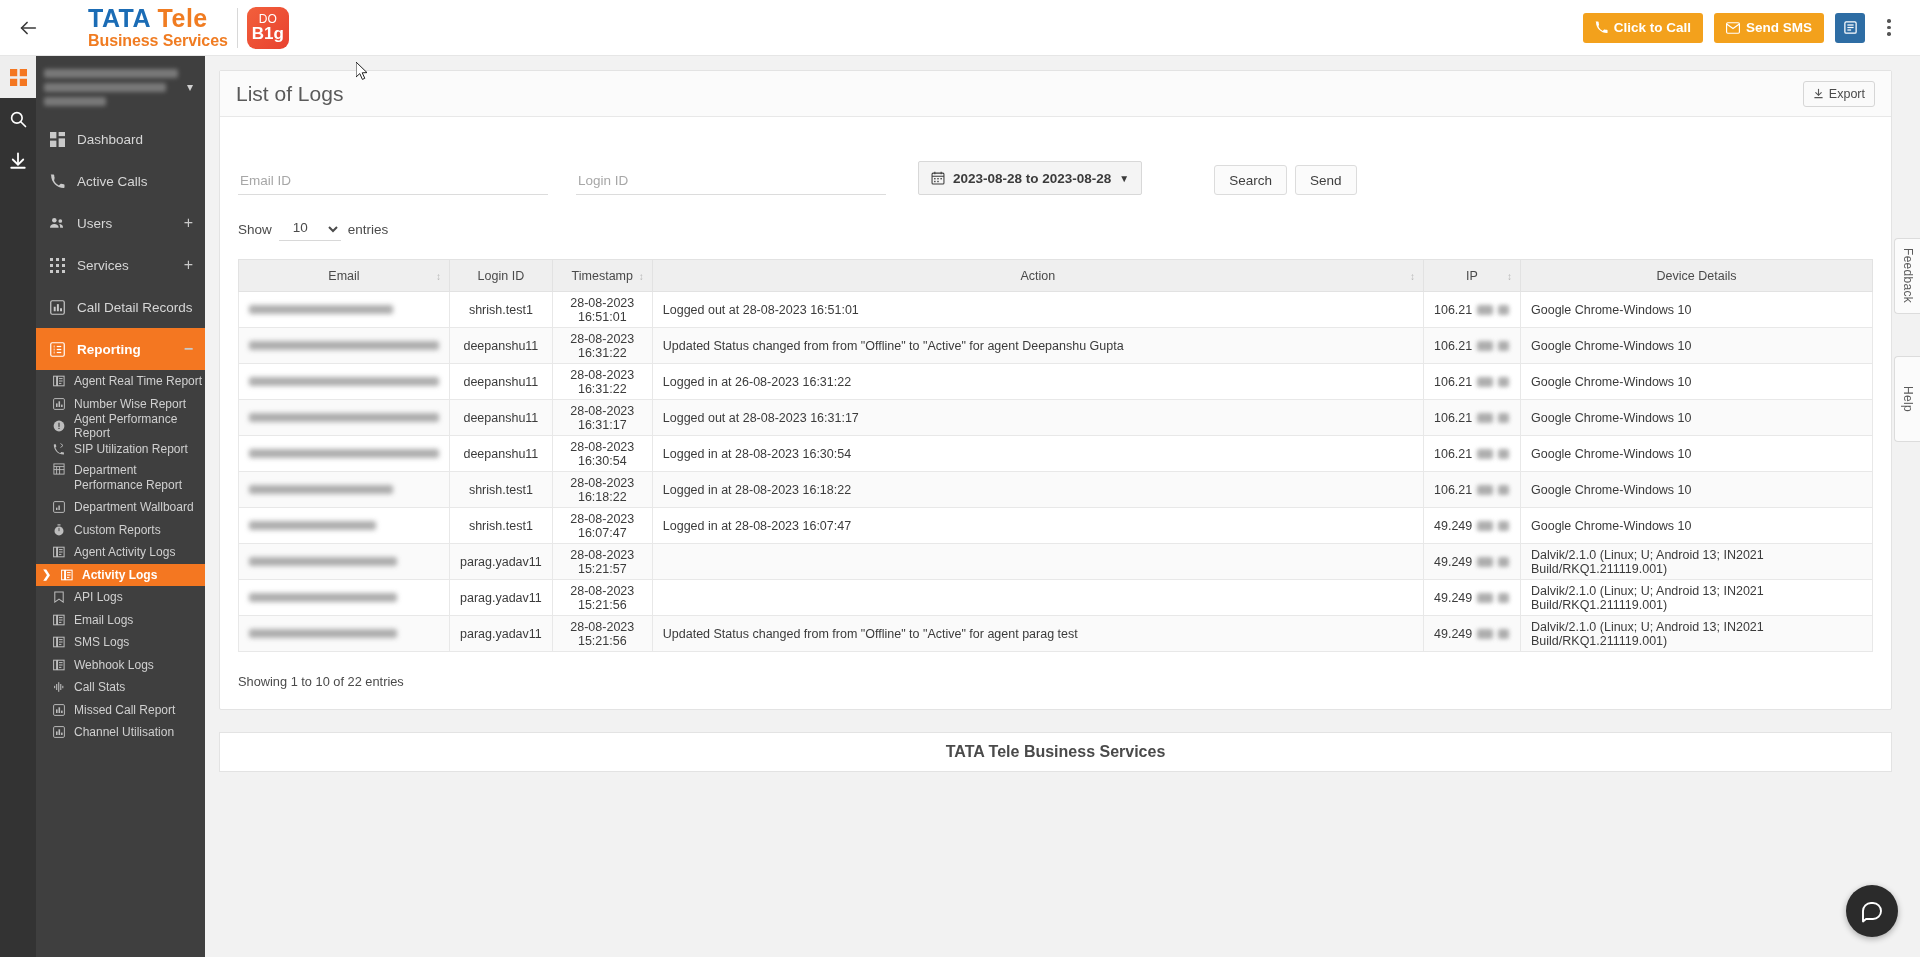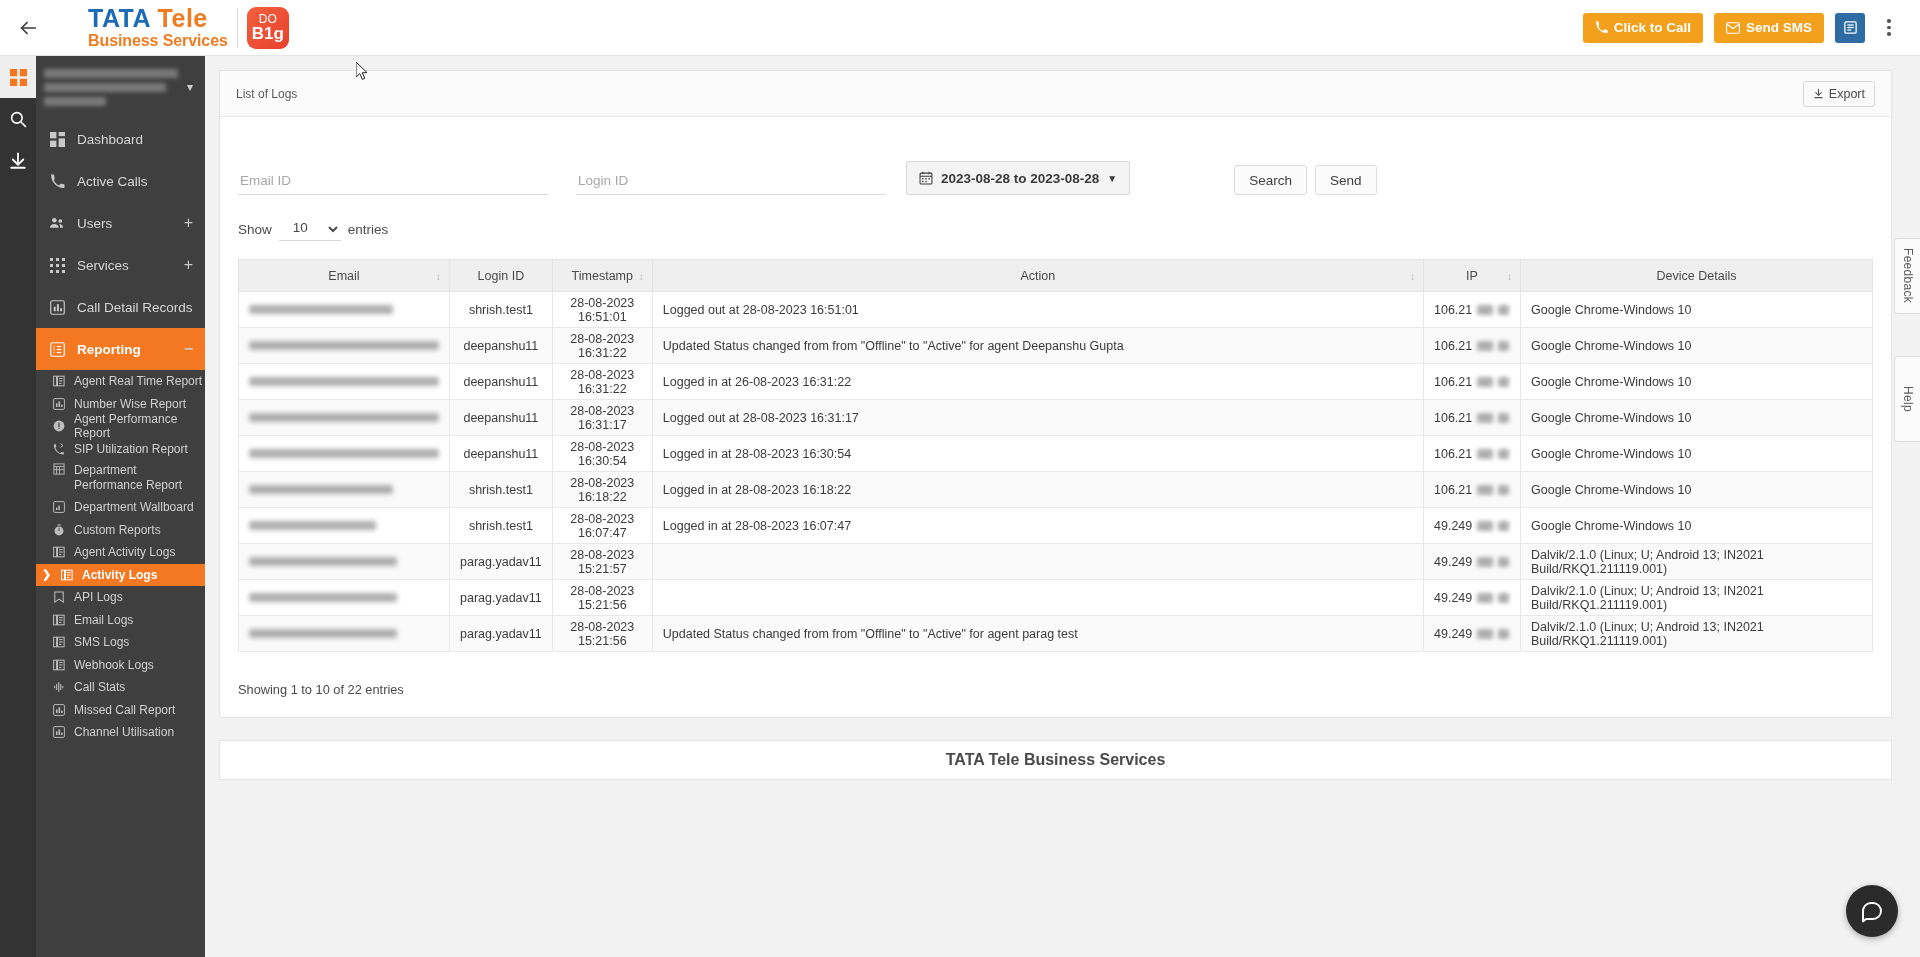--- a/index.html
+++ b/index.html
@@ -119,45 +119,45 @@
     background: #f2f2f2; overflow: hidden;
   }
   .panel {
     margin: 14px 28px 0 14px; background: #ffffff; border: 1px solid #e3e3e3;
     border-radius: 2px;
   }
   .panel-head {
     height: 46px; border-bottom: 1px solid #e8e8e8; background: #fbfbfb;
     display: flex; align-items: center; padding: 0 16px;
   }
-  .panel-title { font-size: 12px; color: #5a5a5a; }
+  .panel-title { font-size: 21px; color: #5a5a5a; }
   .btn-export {
     margin-left: auto; border: 1px solid #d6d6d6; background: #fafafa;
     color: #4a4a4a; font-size: 12.5px; border-radius: 3px; height: 26px;
     padding: 0 9px; display: flex; align-items: center; gap: 5px; cursor: pointer;
     font-family: "Liberation Sans", sans-serif;
   }
   .panel-body { padding: 20px 18px 20px 18px; }
 
   .filter-row { display: flex; align-items: flex-end; gap: 0; height: 58px; }
   .field { width: 310px; }
   .field input {
     width: 100%; border: none; border-bottom: 1px solid #dcdcdc;
     outline: none; font-size: 13.5px; color: #444; padding: 3px 2px 6px 2px;
     background: transparent; font-family: "Liberation Sans", sans-serif;
   }
   .field input::placeholder { color: #a7a7a7; }
   .field.f2 { margin-left: 28px; }
   .daterange {
-    margin-left: 20px; border: 1px solid #d8d8d8; background: #f4f4f4;
+    margin-left: 32px; border: 1px solid #d8d8d8; background: #f4f4f4;
     height: 34px; display: flex; align-items: center; gap: 8px;
     padding: 0 12px; font-size: 13.5px; font-weight: bold; color: #3b3b3b;
     cursor: pointer; border-radius: 2px;
   }
-  .search-reset { margin-left: 104px; display: flex; gap: 8px; }
+  .search-reset { margin-left: 72px; display: flex; gap: 8px; }
   .btn-plain {
     border: 1px solid #dcdcdc; background: #fbfbfb; color: #3f3f3f;
     font-size: 13.5px; height: 30px; padding: 0 14px; border-radius: 3px;
     cursor: pointer; font-family: "Liberation Sans", sans-serif;
   }
 
   .showrow {
     display: flex; align-items: center; gap: 7px; font-size: 13.5px;
     color: #4b4b4b; margin-top: 22px;
   }
@@ -186,21 +186,21 @@
   .c-login { width: 88px; text-align: center; }
   .c-ts { width: 100px; text-align: center; }
   .c-action { }
   .c-ip { width: 97px; }
   .c-dev { width: 352px; }
   .blur-email { height: 9px; border-radius: 2px; background: #9a9a9a; filter: blur(2.4px); opacity: .8; }
   .ip-cell { display: flex; align-items: center; gap: 5px; }
   .blur-chip { height: 10px; width: 16px; background: #9a9a9a; filter: blur(2.2px); opacity: .8; border-radius: 2px; }
   .blur-chip.sm { width: 11px; }
 
-  .table-foot { display: flex; align-items: center; margin-top: 30px; text-align: center; }
+  .table-foot { display: flex; align-items: center; margin-top: 22px; text-align: center; }
   .showing { font-size: 12.8px; color: #4a4a4a; }
   .pager { margin-left: auto; display: flex; }
   .pg {
     border: 1px solid #e0e0e0; background: #fff; color: #8a8a8a;
     font-size: 12.5px; height: 26px; min-width: 38px; padding: 0 10px;
     display: flex; align-items: center; justify-content: center; cursor: pointer;
     margin-left: -1px;
   }
   .pg.num { min-width: 27px; padding: 0; }
   .pg.active { background: #f3a11c; border-color: #f3a11c; color: #fff; }

